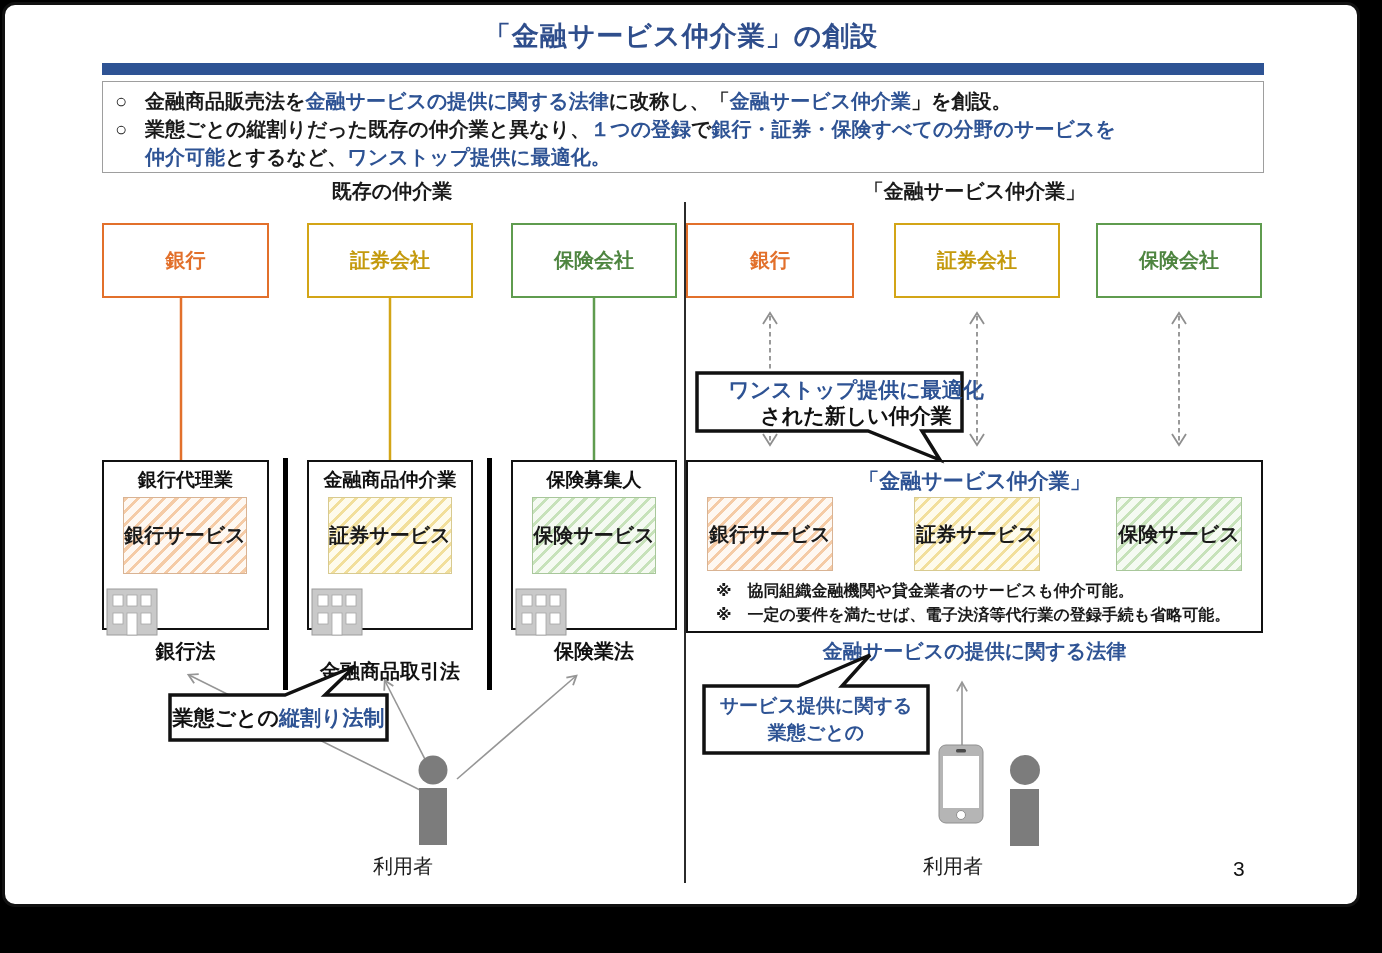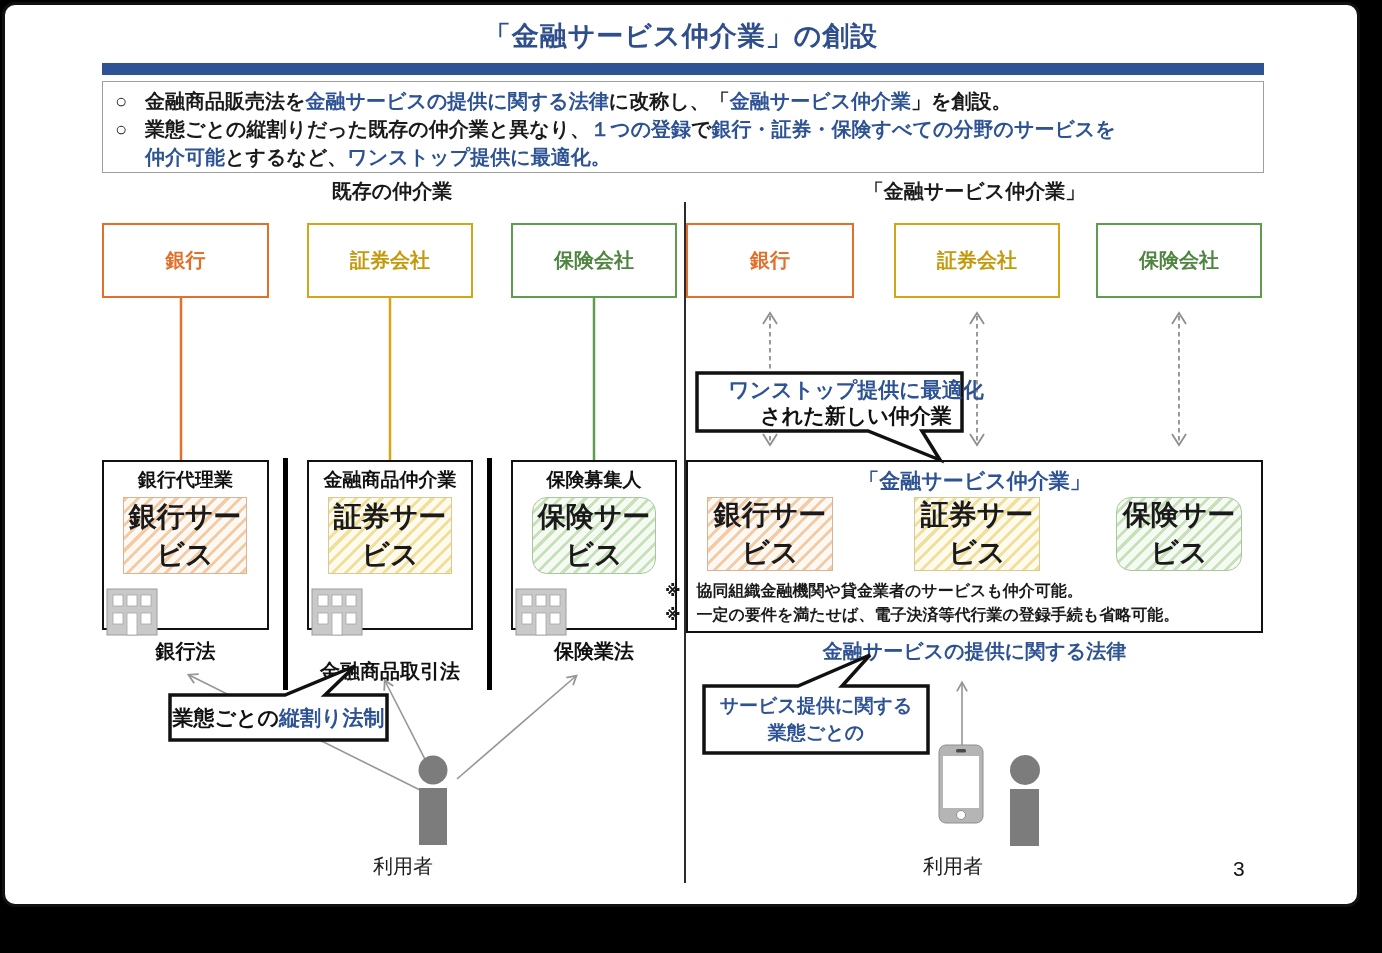--- a/index.html
+++ b/index.html
@@ -29,35 +29,35 @@
           display:flex; align-items:center; justify-content:center;
           font-size:20px; font-weight:bold; z-index:2; }
   .c-orange { border-color:#E2702B; color:#E2702B; }
   .c-gold   { border-color:#D3A517; color:#C49A0D; }
   .c-green  { border-color:#5F9C4F; color:#4E8540; }
 
   .lawbox { top:455px; height:170px; border:2px solid; background:#fff; z-index:2;
             padding-top:5px; text-align:center; font-size:19px; font-weight:bold; color:#111; }
   .hatch { height:77px; border:1px solid; z-index:3;
            display:flex; align-items:center; justify-content:center;
-           font-size:28px; font-weight:600; color:#1A1A1A;text-align:center; }
+           font-size:20px; font-weight:600; color:#1A1A1A;text-align:center; }
   .h-orange { background:repeating-linear-gradient(135deg,#F5CBA6 0px,#F5CBA6 3px,#FEF8F2 3px,#FEF8F2 9px); border-color:#D9B393; }
   .h-gold   { background:repeating-linear-gradient(135deg,#F2DF9B 0px,#F2DF9B 3px,#FEFBEC 3px,#FEFBEC 9px); border-color:#D8CA90; }
-  .h-green  { background:repeating-linear-gradient(135deg,#C7E2BA 0px,#C7E2BA 3px,#F5FAF2 3px,#F5FAF2 9px); border-color:#A8C79B;border-radius:15px; }
+  .h-green  { background:repeating-linear-gradient(135deg,#C7E2BA 0px,#C7E2BA 3px,#F5FAF2 3px,#F5FAF2 9px); border-color:#A8C79B; }
   .innerhatch { top:492px; width:124px; }
 
   .sep { top:453px; width:5px; height:232px; background:#000; z-index:2; }
 
   .lawlabel { top:633px; font-size:20px; font-weight:bold; color:#111; text-align:center; z-index:2; }
 
   .bigbox { left:681px; top:455px; width:577px; height:173px; border:2.5px solid #111;
             background:#fff; z-index:2; padding-top:5px; text-align:center; }
   .bigbox-title { font-size:21px; font-weight:bold; color:#2E5394; }
   .bigbox-hatch { top:492px; width:126px; height:74px; }
-  .notes { left:660px; top:574px; width:556px; font-size:16px; line-height:24px;
+  .notes { left:711px; top:574px; width:556px; font-size:16px; line-height:24px;
            font-weight:600; color:#1A1A1A; z-index:4; text-align:left; }
 
   .bluelaw { left:681px; top:633px; width:577px; text-align:center;
              font-size:20px; font-weight:bold; color:#2E5394; }
 
   svg.layer { left:0; top:0; width:1352px; height:899px; pointer-events:none; }
   #arrows-svg  { z-index:1; }
   #bubbles-svg { z-index:5; }
 
   .bubble-text { z-index:6; text-align:center; font-weight:bold; }

